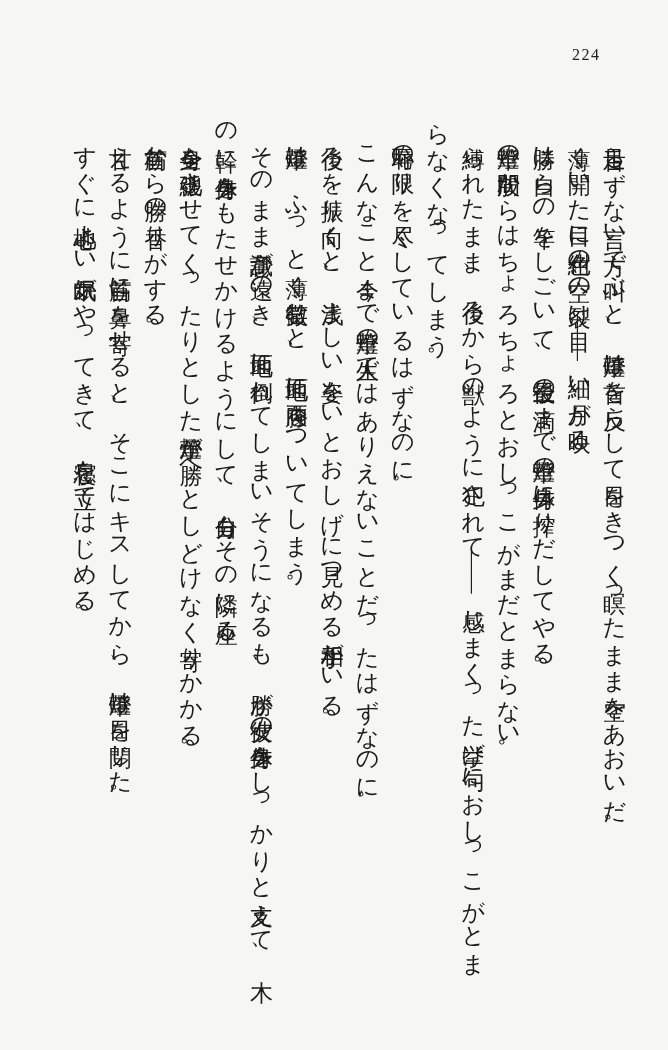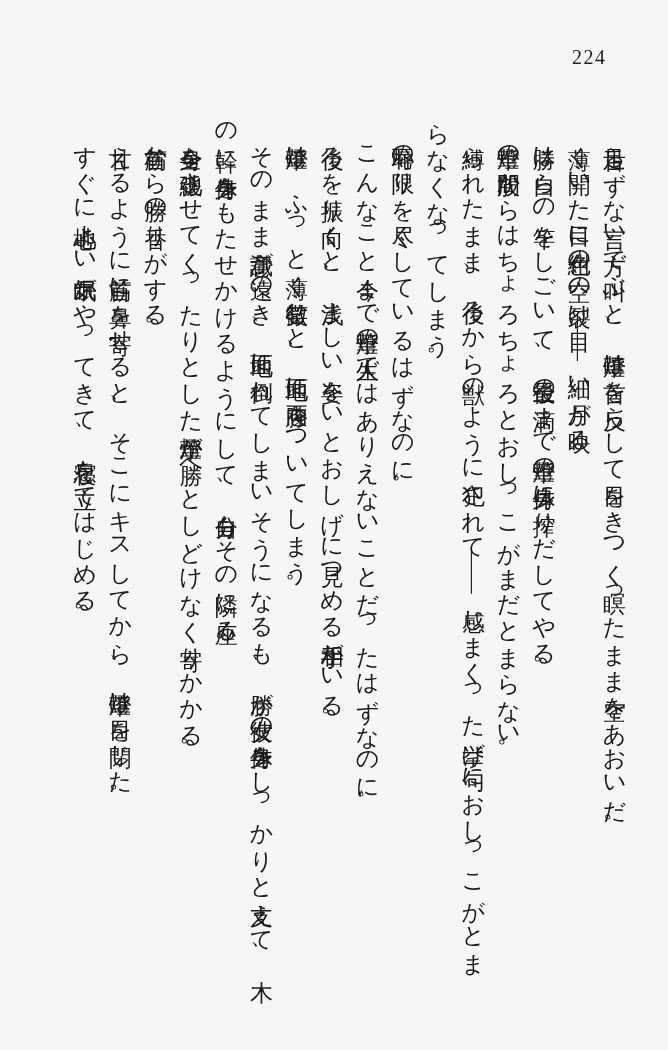--- a/index.html
+++ b/index.html
@@ -13,21 +13,21 @@
     height: 1050px;
     background: #f6f6f4;
     overflow: hidden;
     font-family: "Liberation Serif", "DejaVu Serif", serif;
     color: #1b1b1b;
   }
   .page-number {
     position: absolute;
     top: 46px;
     left: 572px;
-    font-size: 20px;
+    font-size: 16px;
     letter-spacing: 1.5px;
     color: #222;
   }
   .text-block {
     position: absolute;
     top: 107px;
     right: 36px;
     height: 876px;
     writing-mode: vertical-rl;
     text-orientation: mixed;

